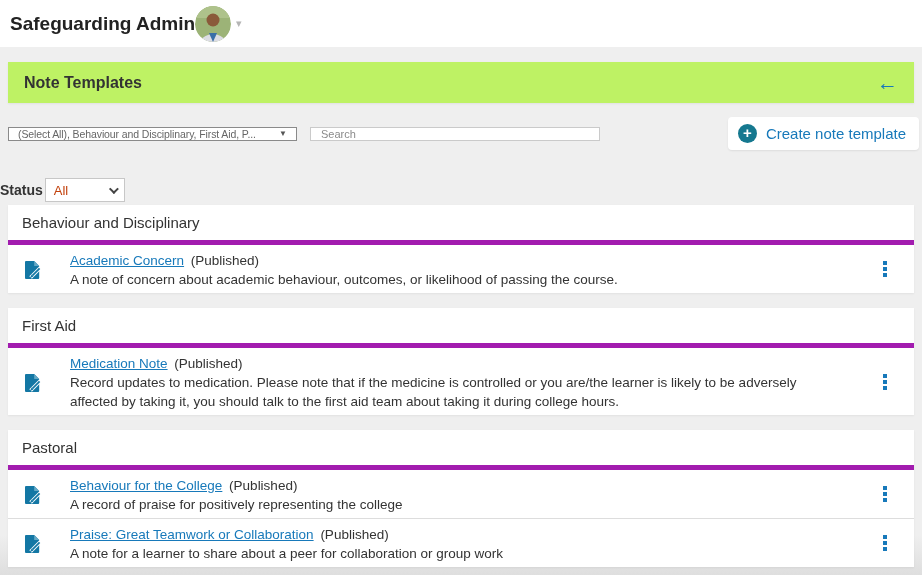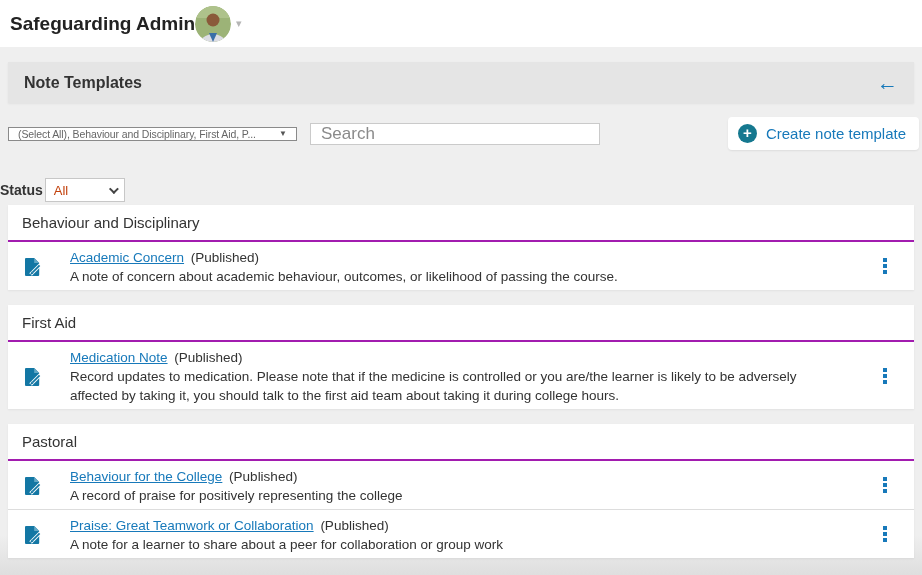--- a/index.html
+++ b/index.html
@@ -17,42 +17,42 @@
     display: flex; align-items: center; justify-content: flex-start;
     padding: 0 10px;
   }
   .app-title { font-size: 19px; font-weight: 600; color: #222; }
   .user-area { display: flex; align-items: center; gap: 5px; margin-right: 4px; }
   .avatar { width: 36px; height: 36px; border-radius: 50%; overflow: hidden; display: block; cursor: pointer; }
   .user-chevron { color: #b5b5b5; font-size: 11px; line-height: 1; }
 
   
   .panel-head {
-    margin: 15px 8px 0; background: #e5e5e5; height: 41px;
+    margin: 15px 8px 0; background: #bef264; height: 41px;
     display: flex; align-items: center; justify-content: space-between;
     padding: 0 16px; box-shadow: 0 1px 2px rgba(0,0,0,0.06);
   }
   .panel-title { font-size: 16px; font-weight: 600; color: #333; }
   .back-arrow { color: #1779ba; font-size: 21px; font-weight: 600; line-height: 1; cursor: pointer; text-decoration: none; }
 
   
   .filter-row { margin: 14px 8px 0; display: flex; align-items: center; height: 33px; }
   .cat-dropdown {
     width: 289px; border: 1px solid #8a8a8a; background: #fff;
     display: flex; align-items: center; justify-content: space-between;
     padding: 0 9px; cursor: pointer;
   }
   .cat-dropdown-value {
     font-size: 10.5px; color: #666; letter-spacing: -0.1px;
     white-space: nowrap; overflow: hidden; flex: 1;
   }
   .caret-down { font-size: 8px; color: #555; margin-left: 8px; }
   .search-input {
     margin-left: 13px; width: 290px; border: 1px solid #cacaca; background: #fff;
-    padding: 0 10px; font-size: 17px; color: #333; outline: none;
+    padding: 0 10px; font-size: 11px; color: #333; outline: none;
     font-family: "Liberation Sans", sans-serif;
   }
   .search-input::placeholder { color: #8a8a8a; }
   .create-btn {
     position: absolute; top: 117px; right: 3px; height: 33px;
     background: #fff; border: none; border-radius: 4px; cursor: pointer;
     display: flex; align-items: center; gap: 9px; padding: 0 13px 0 10px;
     color: #1779ba; font-size: 15px; font-family: "Liberation Sans", sans-serif;
     box-shadow: 0 1px 2px rgba(0,0,0,0.08);
   }
@@ -74,21 +74,21 @@
     padding: 0 8px; font-size: 13px; color: #c2410c; cursor: pointer;
   }
   .chev { width: 7px; height: 7px; border-right: 2px solid #444; border-bottom: 2px solid #444;
     transform: rotate(45deg) translateY(-2px); }
 
   
   .card { margin: 15px 8px 0; background: #fff; box-shadow: 0 1px 2px rgba(0,0,0,0.06); }
   .card:first-of-type { margin-top: 3px; }
   .card-title {
     font-size: 15px; font-weight: 400; color: #333;
-    padding: 9px 14px; border-bottom: 2px solid #a21caf;
+    padding: 9px 14px; border-bottom: 5px solid #a21caf;
   }
   .item { display: flex; align-items: center; padding: 6px 46px 4px 8px; position: relative; }
   .item + .item { border-top: 1px solid #ddd; }
   .doc-icon { flex: 0 0 17px; margin-left: 8px; display: flex; align-items: center; }
   .item-text { margin-left: 29px; flex: 1; max-width: 732px; font-size: 13.5px; line-height: 19px; color: #333; }
   .item-link { color: #1779ba; text-decoration: underline; }
   .item-status { color: #333; margin-left: 3px; }
   .kebab {
     position: absolute; right: 24px; top: 50%; transform: translateY(-50%);
     display: flex; flex-direction: column; gap: 2px; cursor: pointer; padding: 3px;

